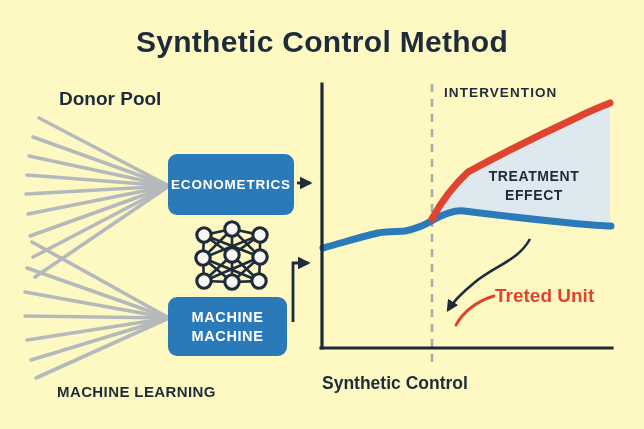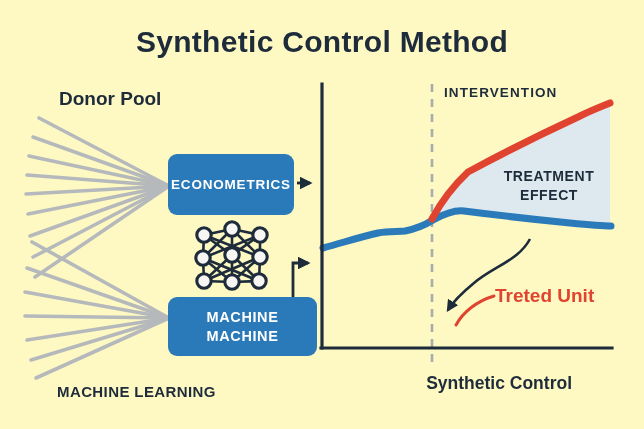--- a/index.html
+++ b/index.html
@@ -12,25 +12,25 @@
   .txt{position:absolute;white-space:nowrap;font-weight:700;color:#1d2b3a;line-height:1;}
   .title{left:0;right:0;top:27px;text-align:center;font-size:30px;letter-spacing:.3px;}
   .donor-pool{left:59px;top:89px;font-size:19px;}
   .ml-caption{left:57px;top:384px;font-size:15px;letter-spacing:.4px;}
   .box{
     position:absolute;background:#2a79b8;border-radius:9px;
     display:flex;align-items:center;justify-content:center;
     color:#ffffff;font-weight:700;text-align:center;
   }
   .box-econ{left:168px;top:154px;width:126px;height:61px;font-size:13.5px;letter-spacing:.8px;}
-  .box-ml{left:168px;top:297px;width:149px;height:59px;font-size:14.5px;letter-spacing:.6px;line-height:1.3;}
+  .box-ml{left:168px;top:297px;width:119px;height:59px;font-size:14.5px;letter-spacing:.6px;line-height:1.3;}
   .intervention{left:444px;top:86px;font-size:13.5px;letter-spacing:1.1px;}
-  .treatment-effect{left:499px;top:167px;width:100px;text-align:center;font-size:14px;line-height:1.35;letter-spacing:.6px;white-space:normal;}
+  .treatment-effect{left:484px;top:167px;width:100px;text-align:center;font-size:14px;line-height:1.35;letter-spacing:.6px;white-space:normal;}
   .treted-unit{left:495px;top:286px;font-size:19px;color:#e0432f;}
-  .x-axis-label{left:322px;top:375px;width:250px;text-align:right;font-size:17.5px;}
+  .x-axis-label{left:322px;top:375px;width:250px;text-align:left;font-size:17.5px;}
 </style>
 </head>
 <body>
 
 <div class="canvas">
 
   <svg width="644" height="429" viewBox="0 0 644 429">
     <defs>
       <marker id="arrDark" viewBox="0 0 10 10" refX="8" refY="5" markerWidth="4.6" markerHeight="4.6" orient="auto-start-reverse">
         <path d="M0,0 L10,5 L0,10 Z" fill="#1d2b3a"></path>

